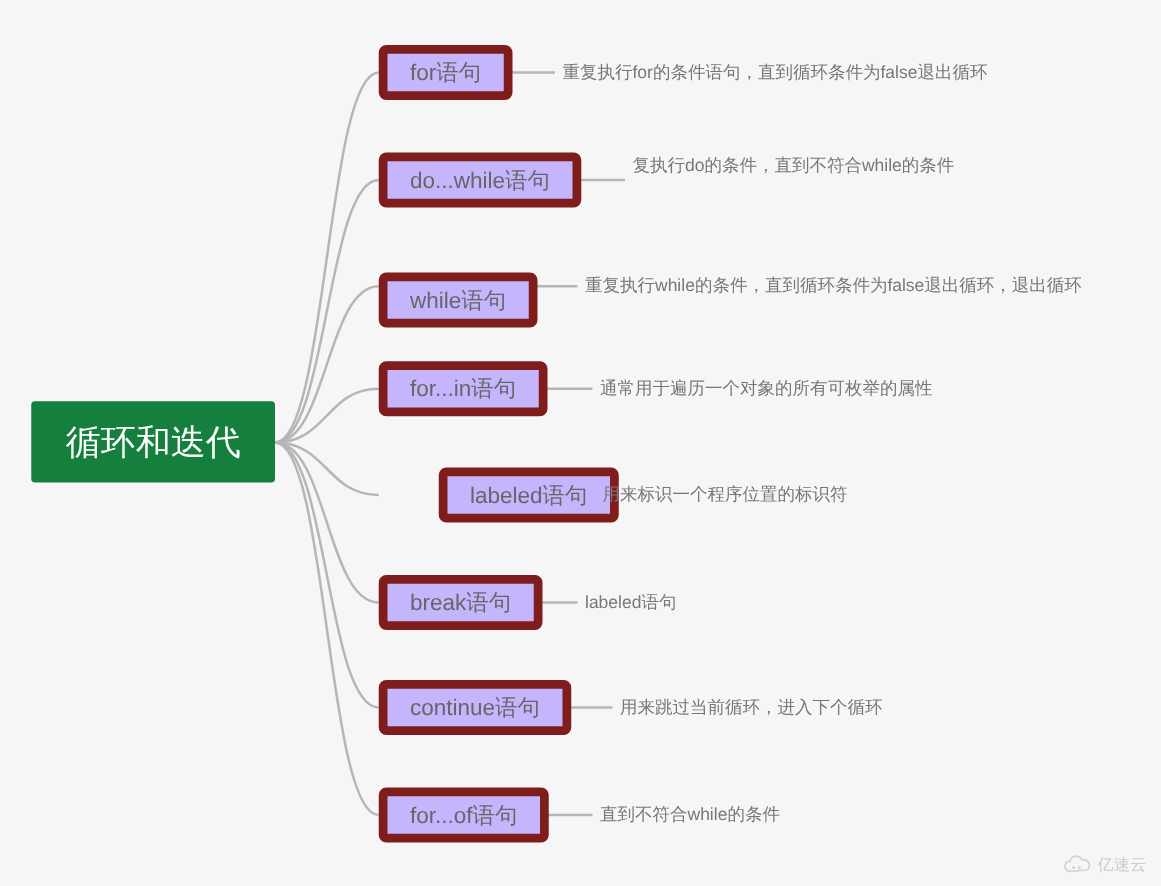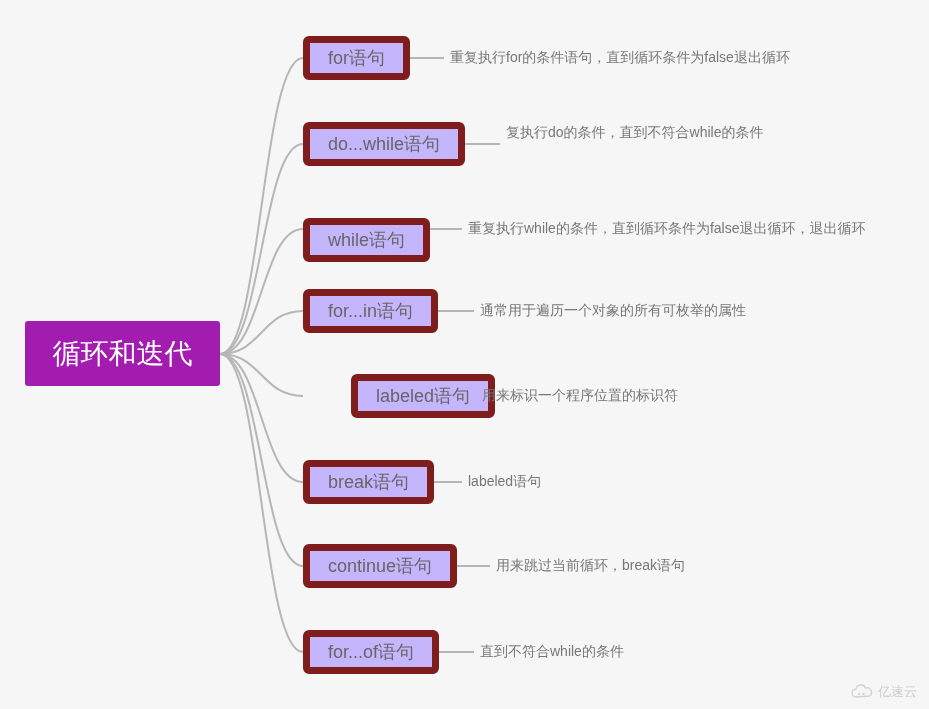--- a/index.html
+++ b/index.html
@@ -15,21 +15,21 @@
     top: 0; left: 0;
     width: 929px; height: 709px;
     pointer-events: none;
   }
   .root-node {
     position: absolute;
     left: 25px;
     top: 321px;
     width: 195px;
     height: 65px;
-    background: #a21caf;
+    background: #15803d;
     color: #fff;
     font-size: 28px;
     display: flex;
     align-items: center;
     justify-content: center;
     border-radius: 3px;
   }
   .mid-node {
     position: absolute;
     background: #c4b5fd;
@@ -126,21 +126,21 @@
     <div class="mid-node" style="left: 303px; top: 460px;">
       <span>break语句</span>
     </div>
     <div class="leaf-node" style="left: 468px; top: 472px;">
       <span>labeled语句</span>
     </div>
     <div class="mid-node" style="left: 303px; top: 544px;">
       <span>continue语句</span>
     </div>
     <div class="leaf-node" style="left: 496px; top: 556px;">
-      <span>用来跳过当前循环，break语句</span>
+      <span>用来跳过当前循环，进入下个循环</span>
     </div>
     <div class="mid-node" style="left: 303px; top: 630px;">
       <span>for...of语句</span>
     </div>
     <div class="leaf-node" style="left: 480px; top: 642px;">
       <span>直到不符合while的条件</span>
     </div>
   </div>
 
 <div class="watermark">

